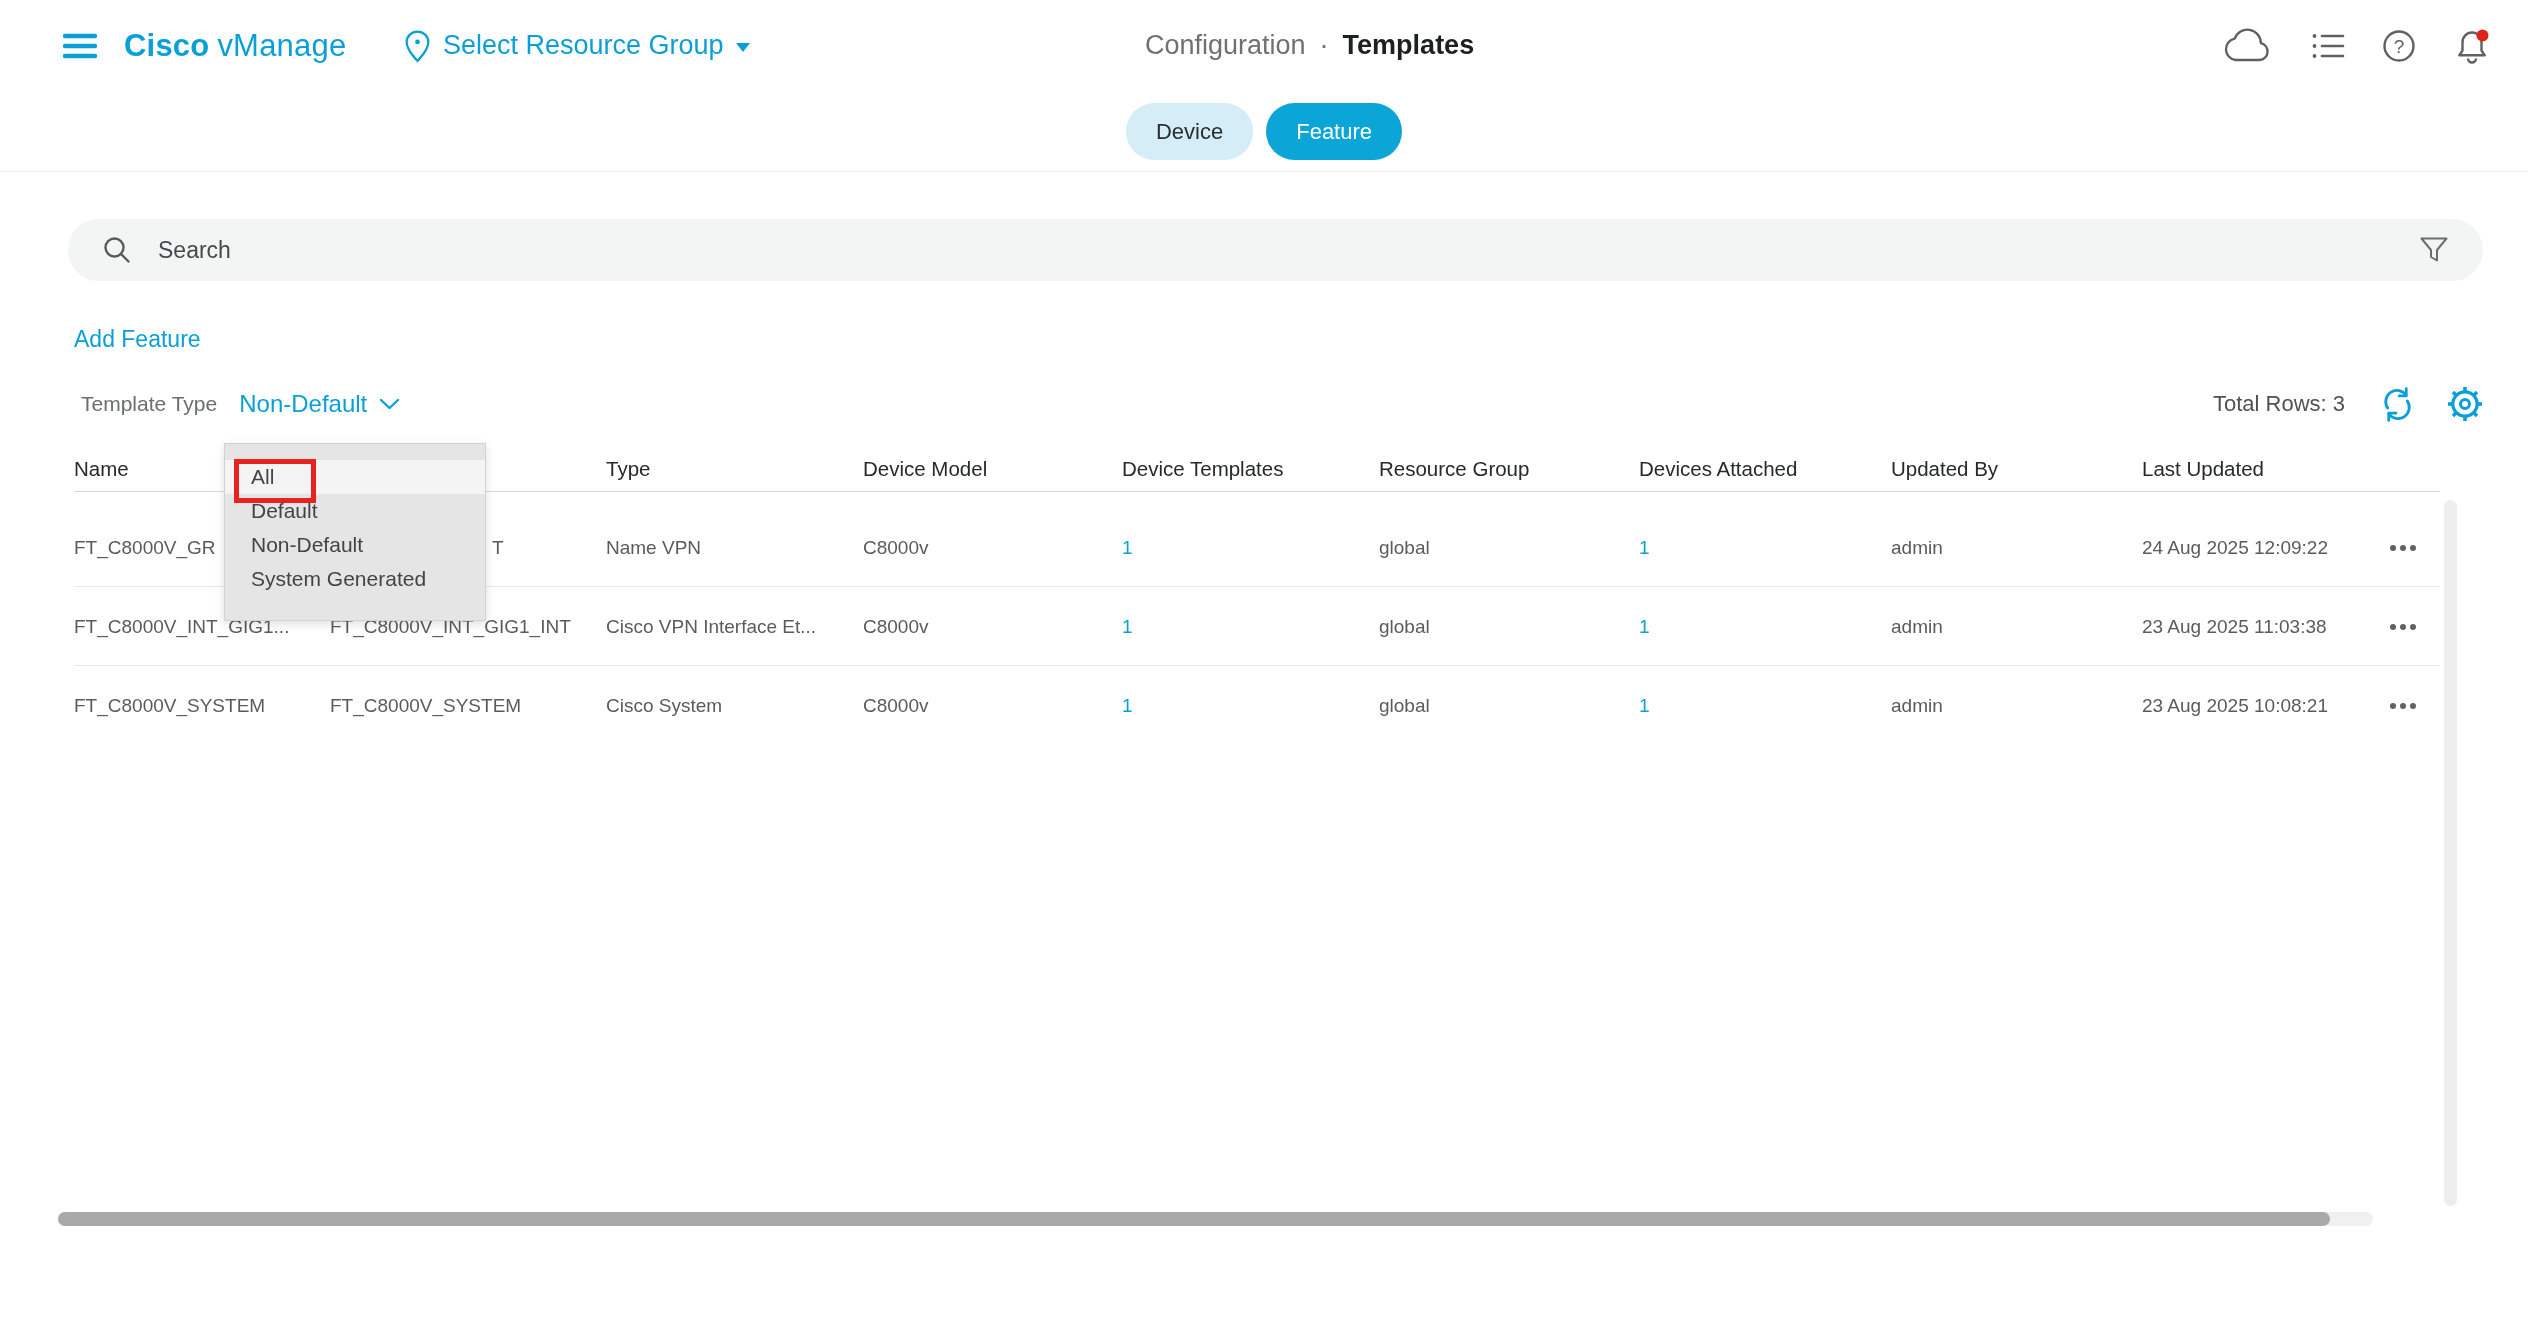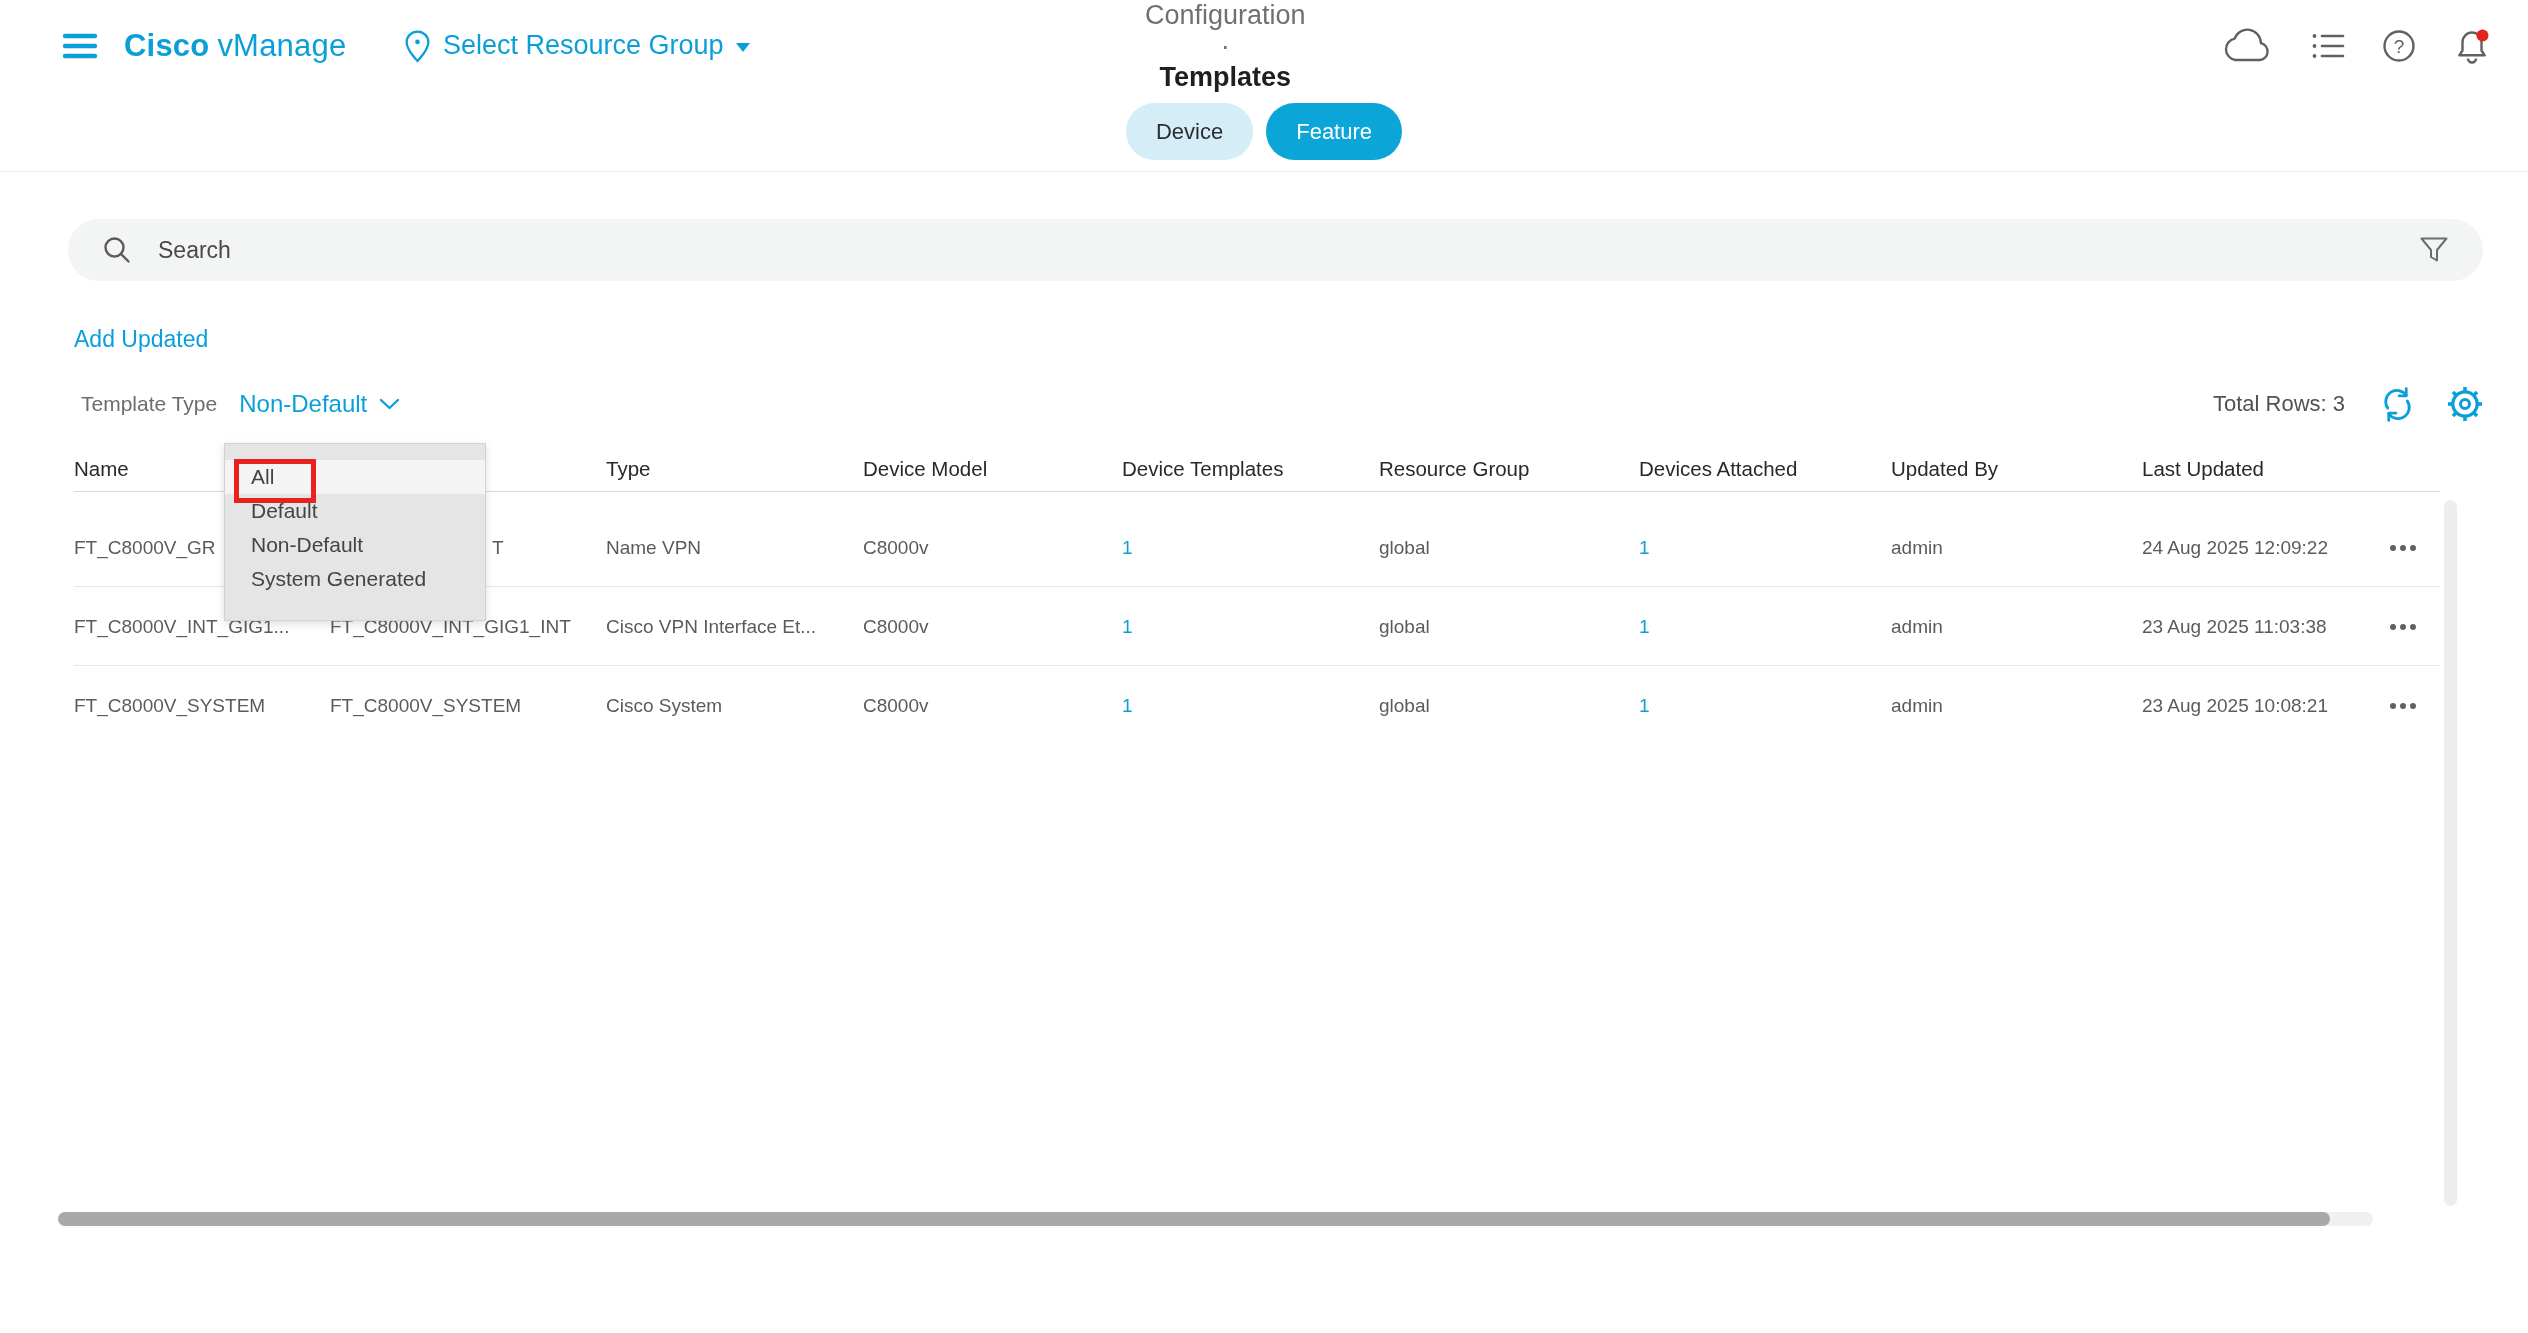--- a/index.html
+++ b/index.html
@@ -7,21 +7,21 @@
   body { font-family:"Liberation Sans", sans-serif; color:#333; }
   .screen { position:relative; width:2528px; height:1333px; background:#fff; overflow:hidden; }
 
   
   .topbar { position:absolute; left:0; top:0; width:2528px; height:94px; background:#fff; border-bottom:1px solid #ececec; }
   .hamburger { position:absolute; left:62px; top:32px; width:36px; height:28px; cursor:pointer; background:none; border:none; }
   .brand { position:absolute; left:124px; top:0; height:91px; display:flex; align-items:center; font-size:31px; color:#0a9fd8; letter-spacing:0.2px; }
   .brand b { font-weight:700; margin-right:8px; }
   .resource-group { position:absolute; left:404px; top:0; height:91px; display:flex; align-items:center; gap:12px; color:#0a9fd8; font-size:27px; cursor:pointer; background:none; border:none; }
   .caret-down { width:0; height:0; border-left:7px solid transparent; border-right:7px solid transparent; border-top:9px solid #0a9fd8; margin-top:3px; }
-  .breadcrumb { position:absolute; left:1145px; top:0; height:91px; display:flex; align-items:center; font-size:27px;flex-direction:column; }
+  .breadcrumb { position:absolute; left:1145px; top:0; height:91px; display:flex; align-items:center; font-size:27px; }
   .breadcrumb .section { color:#6e7072; }
   .breadcrumb .sep { color:#6e7072; margin:0 14px; }
   .breadcrumb .page { color:#1d2023; font-weight:600; }
   .top-icons { position:absolute; right:36px; top:0; height:91px; display:flex; align-items:center; gap:36px; }
   .icon-btn { background:none; border:none; cursor:pointer; display:flex; align-items:center; justify-content:center; padding:0; position:relative; }
 
   
   .tabsbar { position:absolute; left:0; top:92px; width:2528px; height:80px; display:flex; align-items:center; justify-content:center; gap:13px; border-bottom:1px solid #ececec; background:#fff; }
   .pill { border:none; border-radius:29px; height:57px; padding:0 30px; font-size:22px; font-family:"Liberation Sans",sans-serif; cursor:pointer; }
   .pill.inactive { background:#d5edf7; color:#2b2e31; }
@@ -150,21 +150,21 @@
       <line x1="19" y1="19" x2="26.5" y2="26.5" stroke="#5a5a5c" stroke-width="2.4" stroke-linecap="round"></line>
     </svg>
     <input type="text" placeholder="Search" style="">
     <button class="funnel-btn" aria-label="filter">
       <svg width="30" height="28" viewBox="0 0 30 28">
         <path d="M2.5 2.5 h25 l-9.5 11.5 v10.5 l-6 -3.5 v-7 Z" fill="none" stroke="#6b6d70" stroke-width="2" stroke-linejoin="round"></path>
       </svg>
     </button>
   </div>
 
-  <a class="add-template">Add Updated</a>
+  <a class="add-template">Add Feature</a>
 
   <div class="filter-row">
     <span class="filter-label">Template Type</span>
     <button class="type-select">
       <span class="type-value">Non-Default</span>
       <svg width="21" height="13" viewBox="0 0 21 13">
         <polyline points="2 2 10.5 10 19 2" fill="none" stroke="#0a9fd8" stroke-width="2.4" stroke-linecap="round" stroke-linejoin="round"></polyline>
       </svg>
     </button>
   </div>

